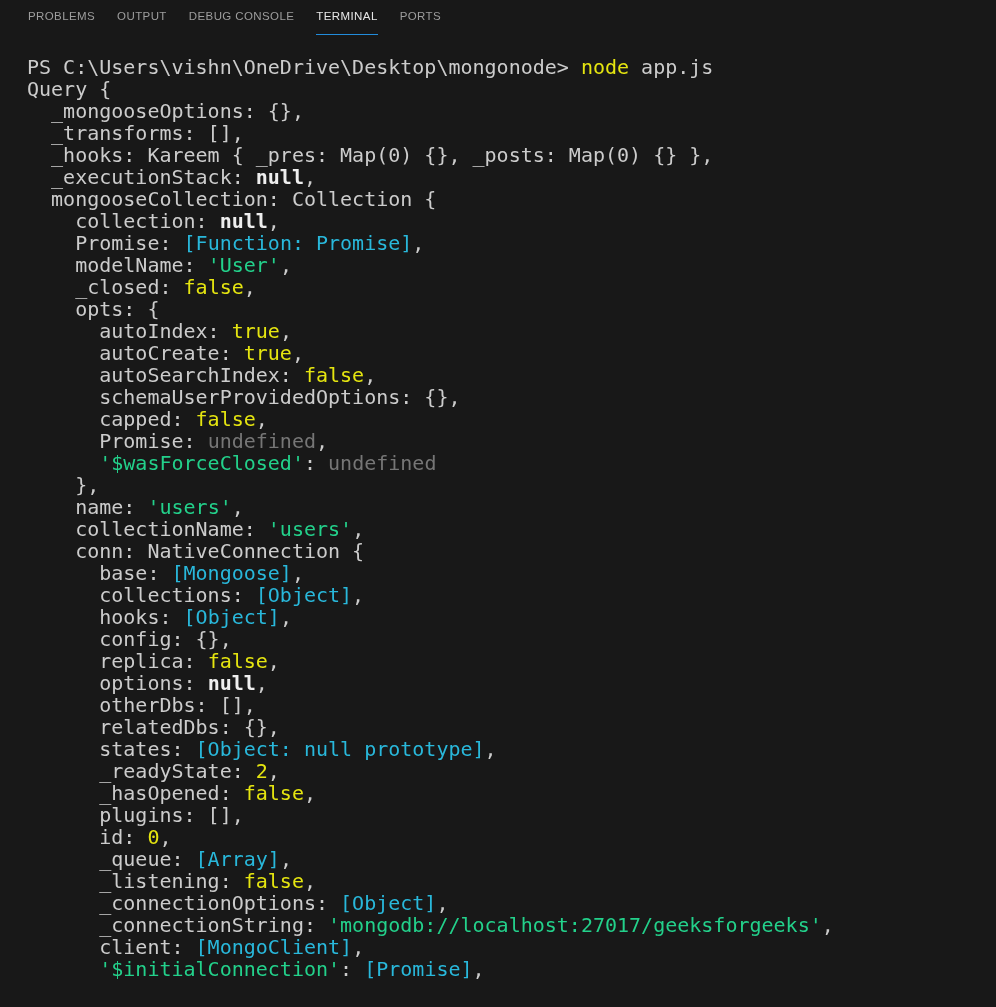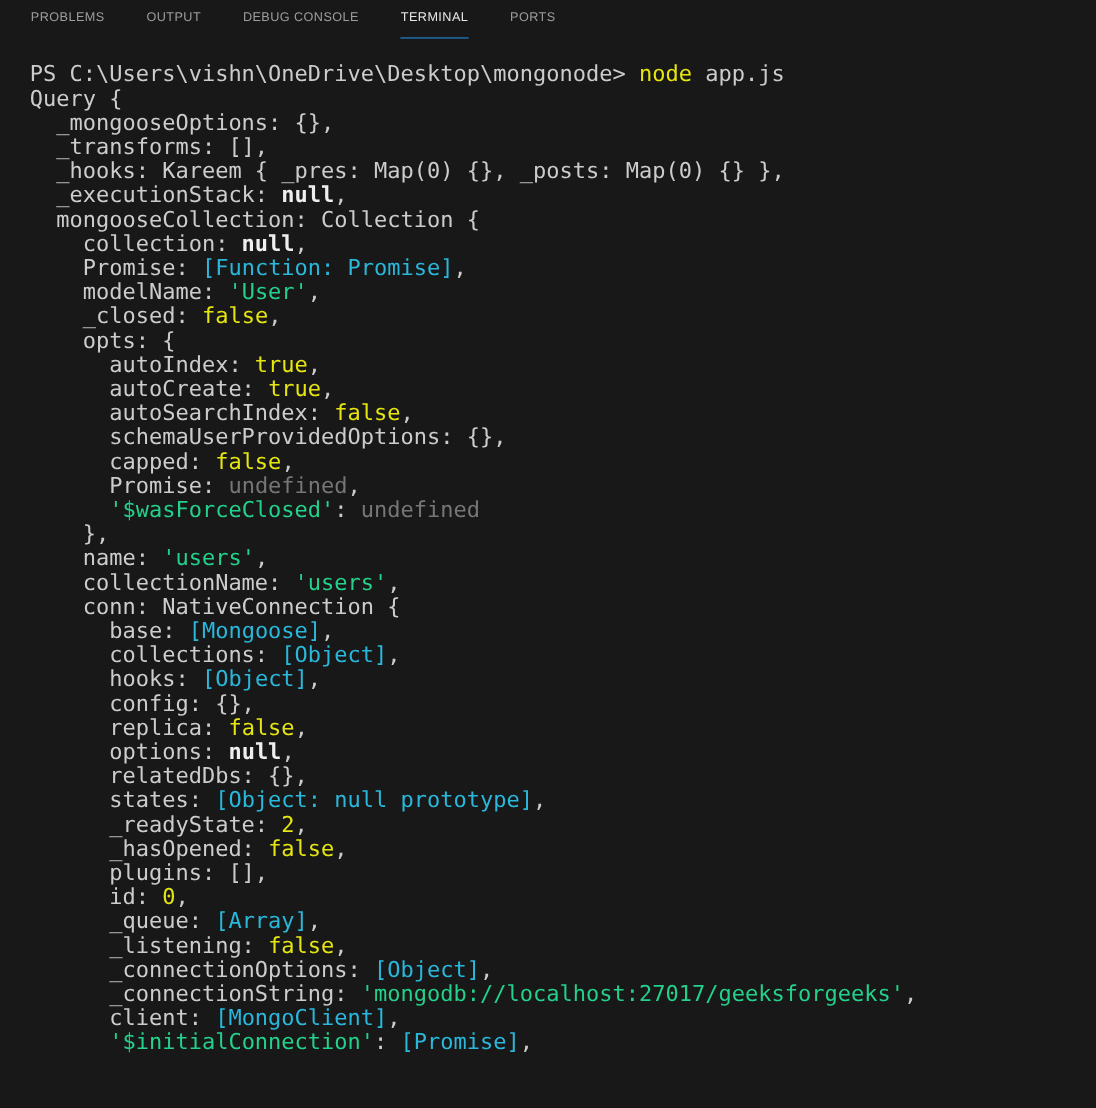--- a/index.html
+++ b/index.html
@@ -10,21 +10,21 @@
   }
   .panel {
     width: 100%; height: 100%;
     display: flex; flex-direction: column;
   }
   .tab-bar {
     display: flex;
     align-items: stretch;
     height: 35px;
     padding: 0 28px;
-    gap: 38px;
+    gap: 22px;
     flex: 0 0 auto;
   }
   .tab {
     font-family: "Liberation Sans", sans-serif;
     font-size: 11.5px;
     letter-spacing: 0.4px;
     color: var(--tab-inactive, #9d9d9d);
     line-height: 33px;
     height: 35px;
     border-bottom: 1px solid transparent;
@@ -88,20 +88,21 @@
       <div class="line"><span class="seg-default">    },</span></div>
       <div class="line"><span class="seg-default">    name: </span><span class="seg-green">'users'</span><span class="seg-default">,</span></div>
       <div class="line"><span class="seg-default">    collectionName: </span><span class="seg-green">'users'</span><span class="seg-default">,</span></div>
       <div class="line"><span class="seg-default">    conn: NativeConnection {</span></div>
       <div class="line"><span class="seg-default">      base: </span><span class="seg-cyan">[Mongoose]</span><span class="seg-default">,</span></div>
       <div class="line"><span class="seg-default">      collections: </span><span class="seg-cyan">[Object]</span><span class="seg-default">,</span></div>
       <div class="line"><span class="seg-default">      hooks: </span><span class="seg-cyan">[Object]</span><span class="seg-default">,</span></div>
       <div class="line"><span class="seg-default">      config: {},</span></div>
       <div class="line"><span class="seg-default">      replica: </span><span class="seg-yellow">false</span><span class="seg-default">,</span></div>
       <div class="line"><span class="seg-default">      options: </span><span class="seg-null">null</span><span class="seg-default">,</span></div>
+      <div class="line"><span class="seg-default">      otherDbs: [],</span></div>
       <div class="line"><span class="seg-default">      relatedDbs: {},</span></div>
       <div class="line"><span class="seg-default">      states: </span><span class="seg-cyan">[Object: null prototype]</span><span class="seg-default">,</span></div>
       <div class="line"><span class="seg-default">      _readyState: </span><span class="seg-yellow">2</span><span class="seg-default">,</span></div>
       <div class="line"><span class="seg-default">      _hasOpened: </span><span class="seg-yellow">false</span><span class="seg-default">,</span></div>
       <div class="line"><span class="seg-default">      plugins: [],</span></div>
       <div class="line"><span class="seg-default">      id: </span><span class="seg-yellow">0</span><span class="seg-default">,</span></div>
       <div class="line"><span class="seg-default">      _queue: </span><span class="seg-cyan">[Array]</span><span class="seg-default">,</span></div>
       <div class="line"><span class="seg-default">      _listening: </span><span class="seg-yellow">false</span><span class="seg-default">,</span></div>
       <div class="line"><span class="seg-default">      _connectionOptions: </span><span class="seg-cyan">[Object]</span><span class="seg-default">,</span></div>
       <div class="line"><span class="seg-default">      _connectionString: </span><span class="seg-green">'mongodb://localhost:27017/geeksforgeeks'</span><span class="seg-default">,</span></div>

